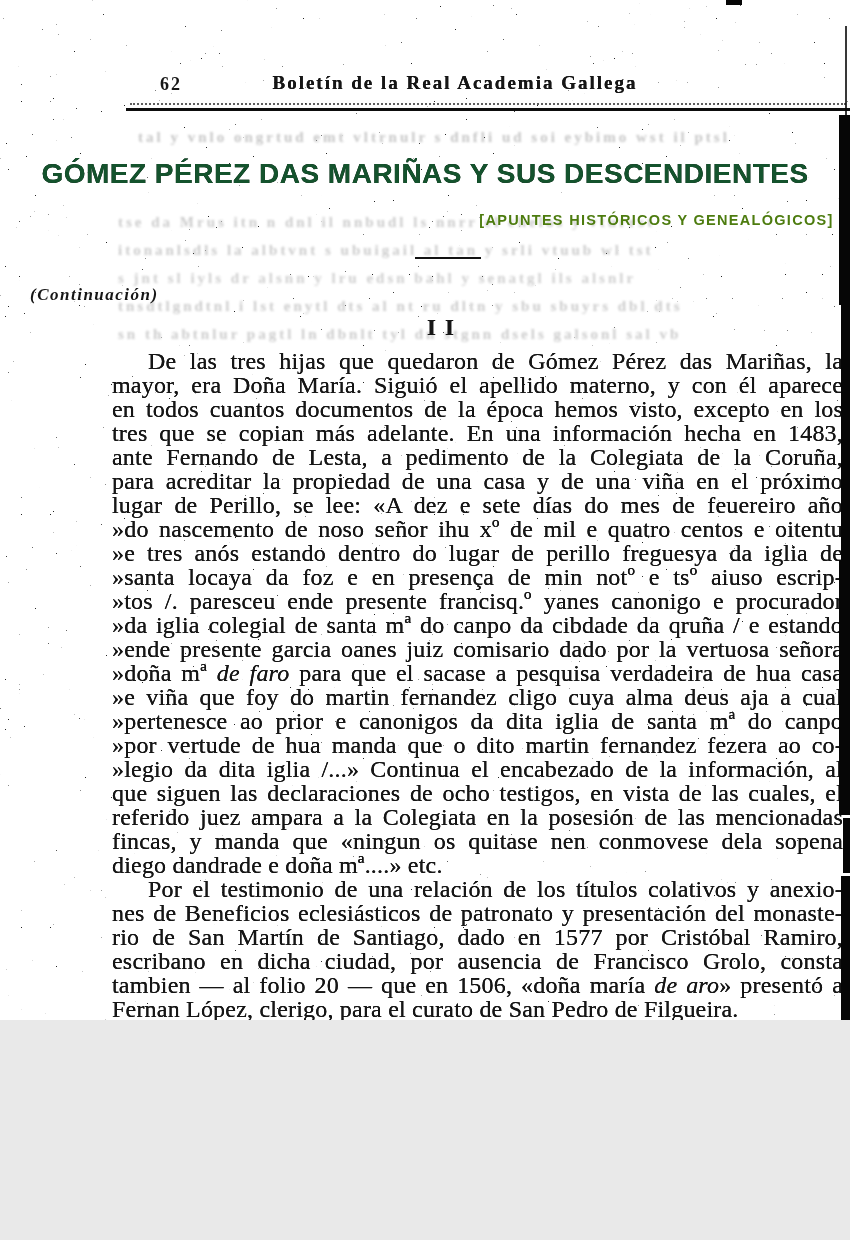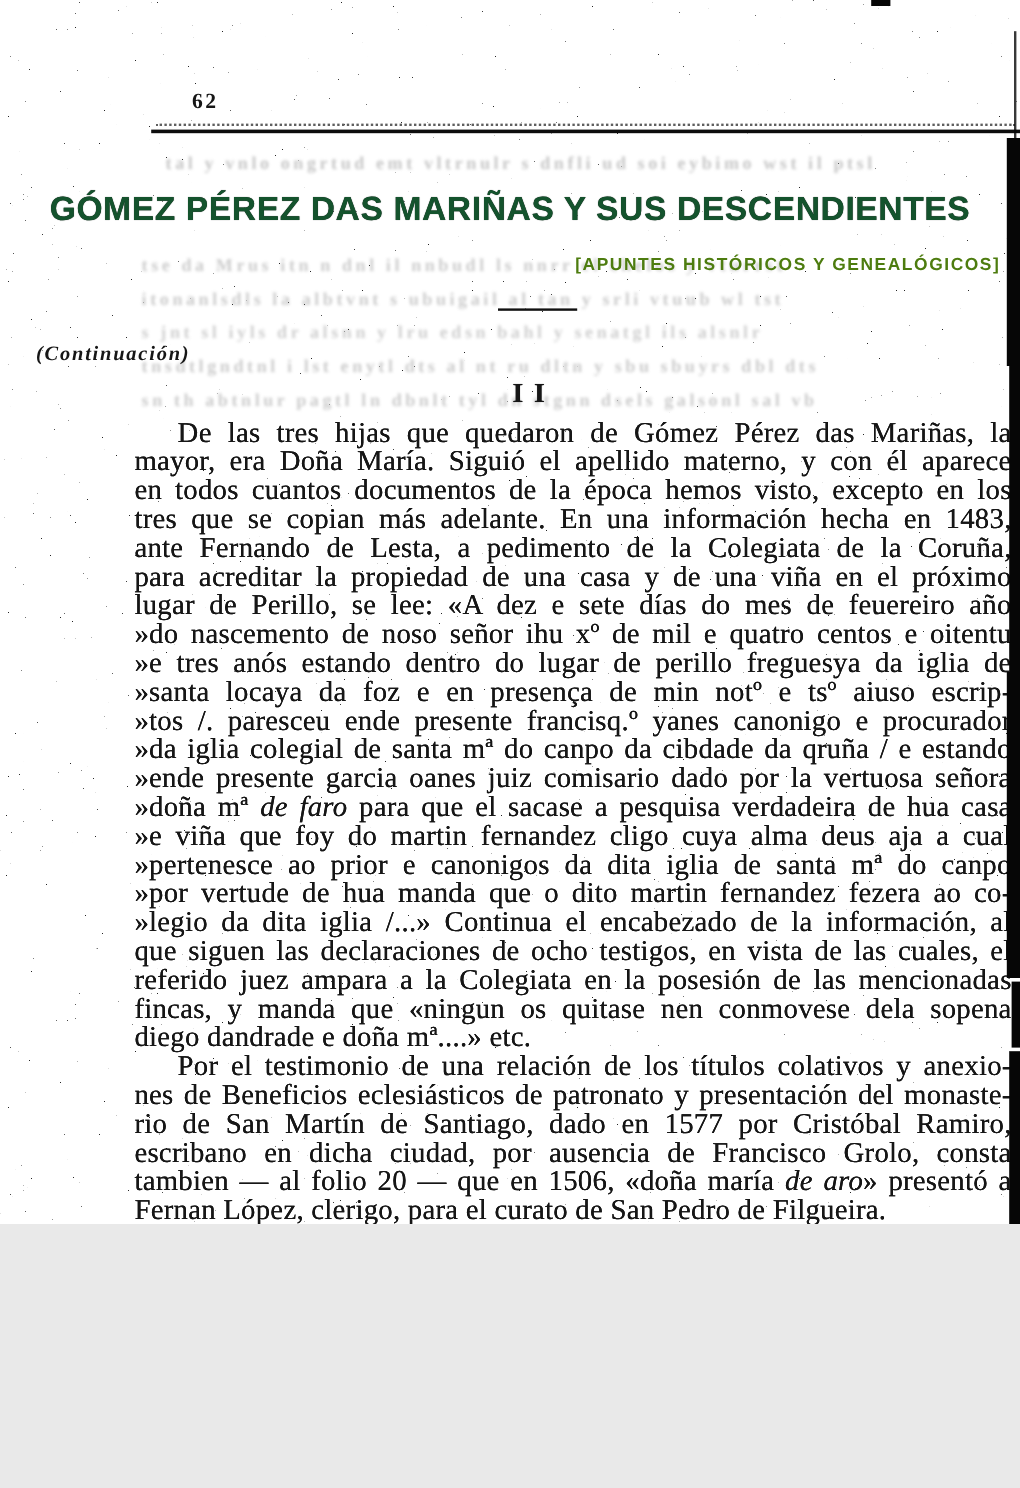--- a/index.html
+++ b/index.html
@@ -104,20 +104,21 @@
   <div>
       <div class="ghost" style="top: 129px; left: 138px; width: 600px; opacity: 0.5;">tal y vnlo ongrtud emt vltrnulr s dnfli ud soi eybimo wst il ptsl</div>
       <div class="ghost" style="top: 214px; left: 118px; width: 660px; opacity: 0.45;">tse da Mrus itn n dnl il nnbudl ls nnrr el chelos y vturrst</div>
       <div class="ghost" style="top: 242px; left: 118px; width: 660px; opacity: 0.45;">itonanlsdls la albtvnt s ubuigail al tan y srli vtuub wl tst</div>
       <div class="ghost" style="top: 270px; left: 118px; width: 660px; opacity: 0.42;">s jnt sl iyls dr alsnn y lru edsn bahl y senatgl ils alsnlr</div>
       <div class="ghost" style="top: 298px; left: 118px; width: 660px; opacity: 0.45;">tnsdtlgndtnl i lst enytl dts al nt ru dltn y sbu sbuyrs dbl dts</div>
       <div class="ghost" style="top: 326px; left: 118px; width: 660px; opacity: 0.45;">sn th abtnlur pagtl ln dbnlt tyl dn stgnn dsels galsonl sal vb</div>
     </div>
 
   <div class="page-number">62</div>
+  <div class="journal-title">Boletín de la Real Academia Gallega</div>
   <div class="header-rule-dotted"></div>
   <div class="header-rule-solid"></div>
 
   <div class="doc-title">GÓMEZ PÉREZ DAS MARIÑAS Y SUS DESCENDIENTES</div>
   <div class="doc-subtitle">
     <span>[APUNTES HISTÓRICOS Y GENEALÓGICOS]</span>
     <sup>(1)</sup>
   </div>
   <div class="short-divider"></div>
   <div class="continuation">(Continuación)</div>

